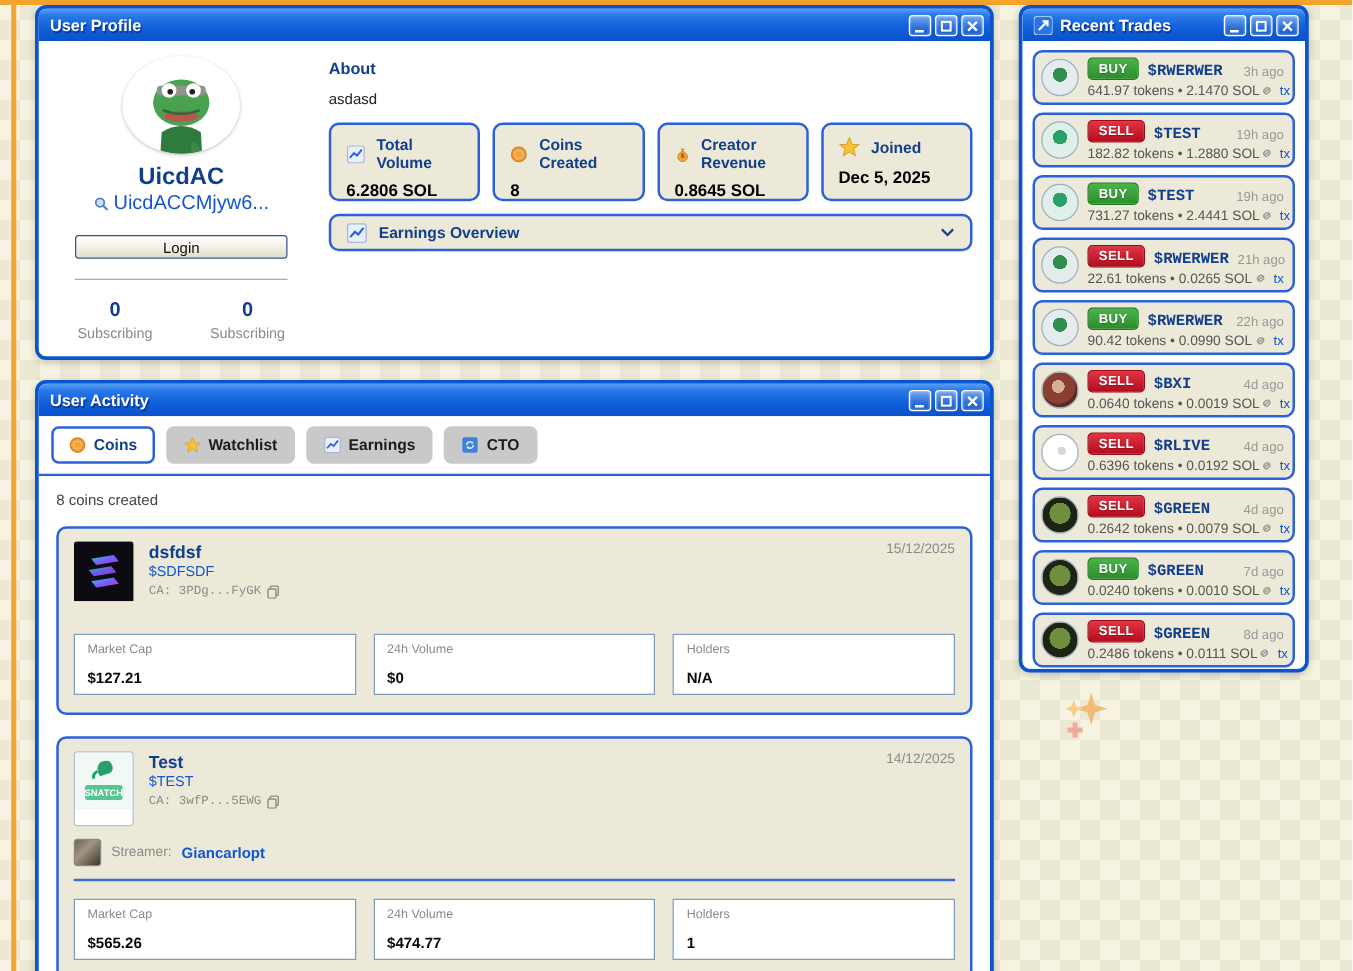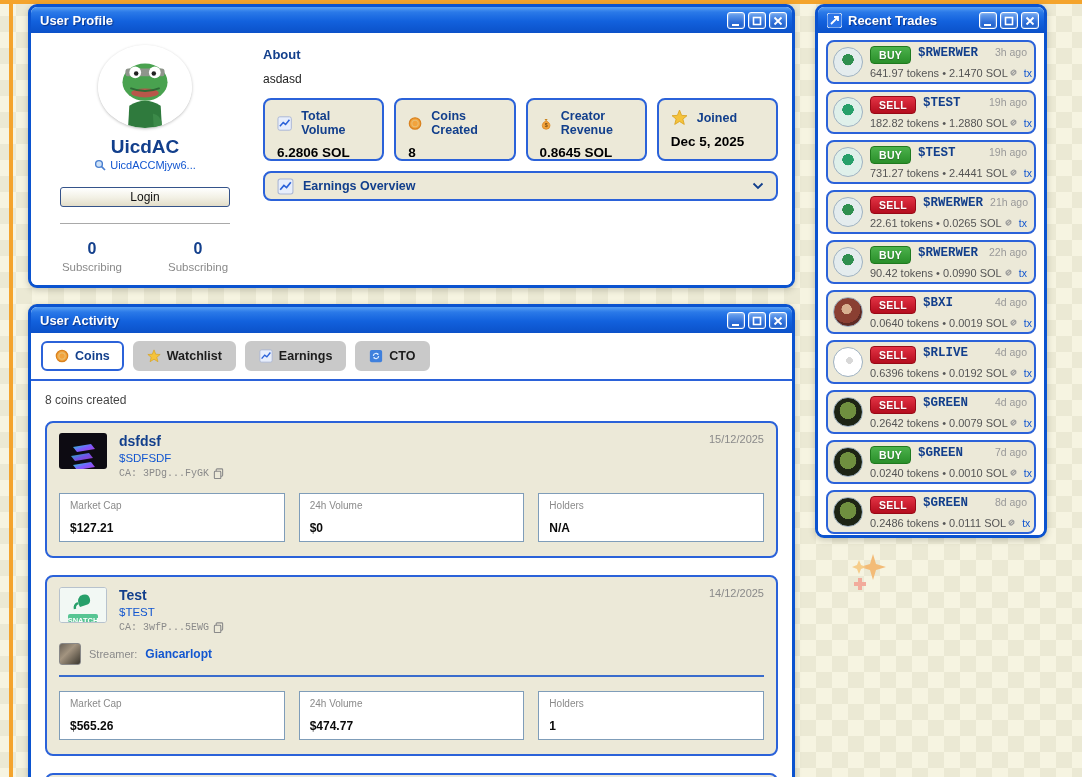--- a/index.html
+++ b/index.html
@@ -42,21 +42,21 @@
   .profile-window  { left:28px;  top:4px;   width:767px; height:284px; }
   .activity-window { left:28px;  top:304px; width:767px; height:562px; }
   .trades-window   { left:815px; top:4px;   width:232px; height:534px; }
 
   
   .profile-body { display:flex; padding:10px 14px 12px 10px; }
   .profile-left { width:208px; flex:0 0 208px; display:flex; flex-direction:column; align-items:center; padding-top:2px; }
   .avatar-circle { width:94px; height:94px; border-radius:50%; overflow:hidden; background:#fff;
     box-shadow:0 1px 3px rgba(0,0,0,.25); }
   .username { margin-top:8px; font-size:19px; font-weight:bold; color:#123f8c; }
-  .wallet-row { margin-top:1px; display:flex; align-items:center; gap:4px; font-size:11px; color:#1256d0; cursor:pointer; }
+  .wallet-row { margin-top:1px; display:flex; align-items:center; gap:4px; font-size:16px; color:#1256d0; cursor:pointer; }
   .login-btn {
     margin-top:16px; width:170px; height:22px; font-size:12px; color:#111;
     background:linear-gradient(180deg,#ffffff,#f2f0e4 55%,#e2ddc9);
     border:1px solid #35538a; border-radius:3px; cursor:pointer;
   }
   .profile-sep { width:170px; border-top:1px solid #a9a9a9; margin-top:16px; }
   .counters { display:flex; gap:46px; margin-top:16px; }
   .counter { text-align:center; }
   .counter .num { font-size:16px; font-weight:bold; color:#123f8c; }
   .counter .lbl { font-size:11.5px; color:#8a8a8a; margin-top:3px; }
@@ -85,21 +85,21 @@
   }
   .tab.active { background:#fff; border:2px solid #2b62d9; color:#123f8c; }
   .activity-scroll { padding:12px 14px; }
   .summary-text { font-size:12px; color:#444; margin-bottom:14px; }
 
   .coin-card {
     position:relative; background:#ece9d8; border:2px solid #2b62d9; border-radius:8px;
     padding:10px 12px 14px 12px; margin-bottom:17px;
   }
   .coin-head { display:flex; gap:12px; }
-  .coin-thumb { width:48px; height:36px; flex:0 0 48px; border-radius:3px; overflow:hidden;text-decoration:underline; }
+  .coin-thumb { width:48px; height:60px; flex:0 0 48px; border-radius:3px; overflow:hidden;text-decoration:underline; }
   .coin-thumb.bordered { border:1px solid #b7c2cd; background:#fff; }
   .coin-name { font-size:14px; font-weight:bold; color:#123f8c; }
   .coin-ticker { font-size:11.5px; color:#1256d0; margin-top:3px; }
   .coin-ca { display:flex; align-items:flex-start; gap:4px; margin-top:4px;
     font-family:"Liberation Mono", monospace; font-size:10px; color:#8a8a8a; }
   .coin-date { position:absolute; top:10px; right:12px; font-size:11px; color:#8a8a8a; }
   .coin-stats { display:flex; gap:14px; margin-top:14px; }
   .stat-box { flex:1; background:#fff; border:1px solid #7f9db9; padding:6px 10px; }
   .stat-box .lbl { font-size:10px; color:#8a8a8a; }
   .stat-box .val { font-size:12px; font-weight:bold; color:#0a0a0a; margin-top:10px; }
@@ -117,21 +117,21 @@
     background:#ece9d8; border:2px solid #2b62d9; border-radius:8px;
     padding:5px 7px 5px 5px; margin-bottom:6px; height:44px;
   }
   .trade-avatar { width:30px; height:30px; flex:0 0 30px; border-radius:50%; border:1px solid #9fb2c2; position:relative; overflow:hidden; }
   .av-plexus { background:radial-gradient(circle at 50% 42%, #2f8f4f 0 26%, #e4ecee 27% 100%); }
   .av-snatch { background:radial-gradient(circle at 50% 42%, #27a06a 0 26%, #dff0ea 27% 100%); }
   .av-bxi    { background:radial-gradient(circle at 45% 40%, #d8b090 0 22%, #8a3f32 23% 60%, #5f2a24 61% 100%); }
   .av-rlive  { background:radial-gradient(circle at 55% 45%, #d8d8d8 0 15%, #ffffff 16% 100%); }
   .av-green  { background:radial-gradient(circle at 50% 45%, #6f8f3f 0 40%, #1d2414 41% 100%); }
   .trade-main { flex:1; min-width:0; }
-  .trade-top { display:flex; align-items:flex-start; gap:7px; }
+  .trade-top { display:flex; align-items:flex-end; gap:7px; }
   .badge {
     font-size:10.5px; font-weight:bold; color:#fff; padding:2px 8px; border-radius:4px;
     text-shadow:0 1px 1px rgba(0,0,0,.3); letter-spacing:.3px;
   }
   .badge.buy  { background:linear-gradient(180deg,#4cb24c,#2a8f2a); border:1px solid #1f7a1f; }
   .badge.sell { background:linear-gradient(180deg,#e23344,#b50d1e); border:1px solid #980a17; }
   .trade-symbol { font-size:12.5px; font-weight:bold; color:#123f8c; flex:1; white-space:nowrap;font-family:Liberation Mono, monospace; }
   .trade-time { font-size:10.5px; color:#999; white-space:nowrap; }
   .trade-bottom { display:flex; align-items:center; margin-top:3px; }
   .trade-amount { flex:1; font-size:11px; color:#555; white-space:nowrap; }

